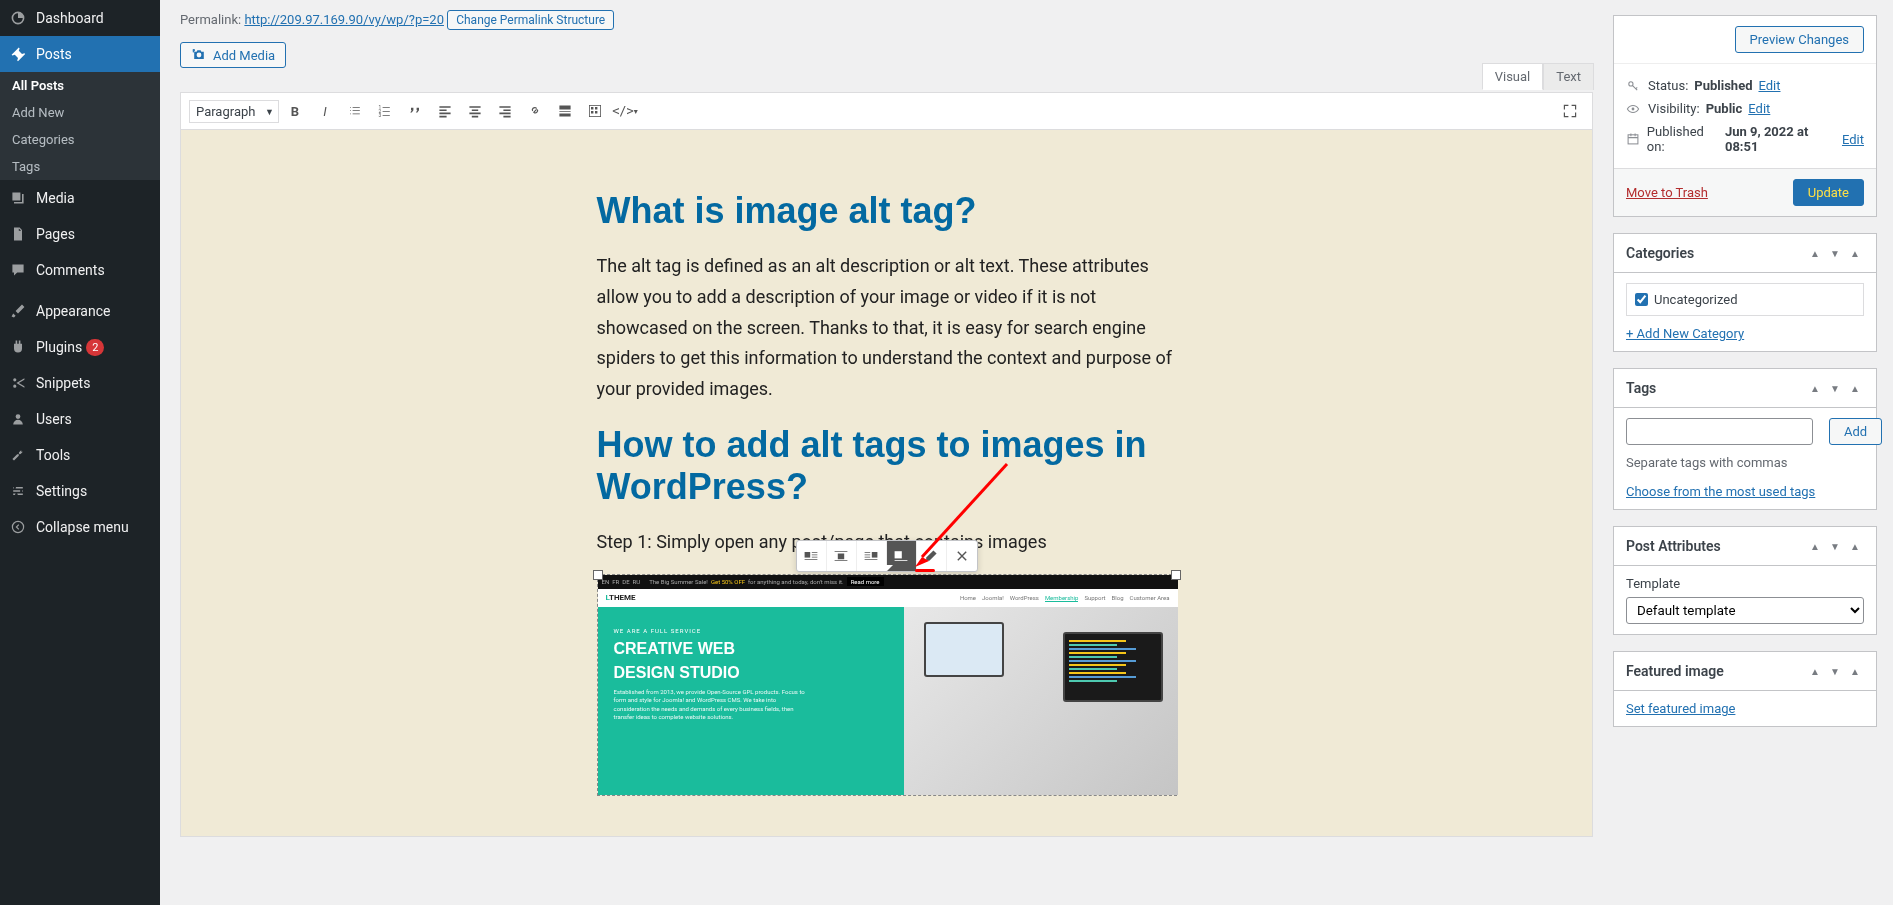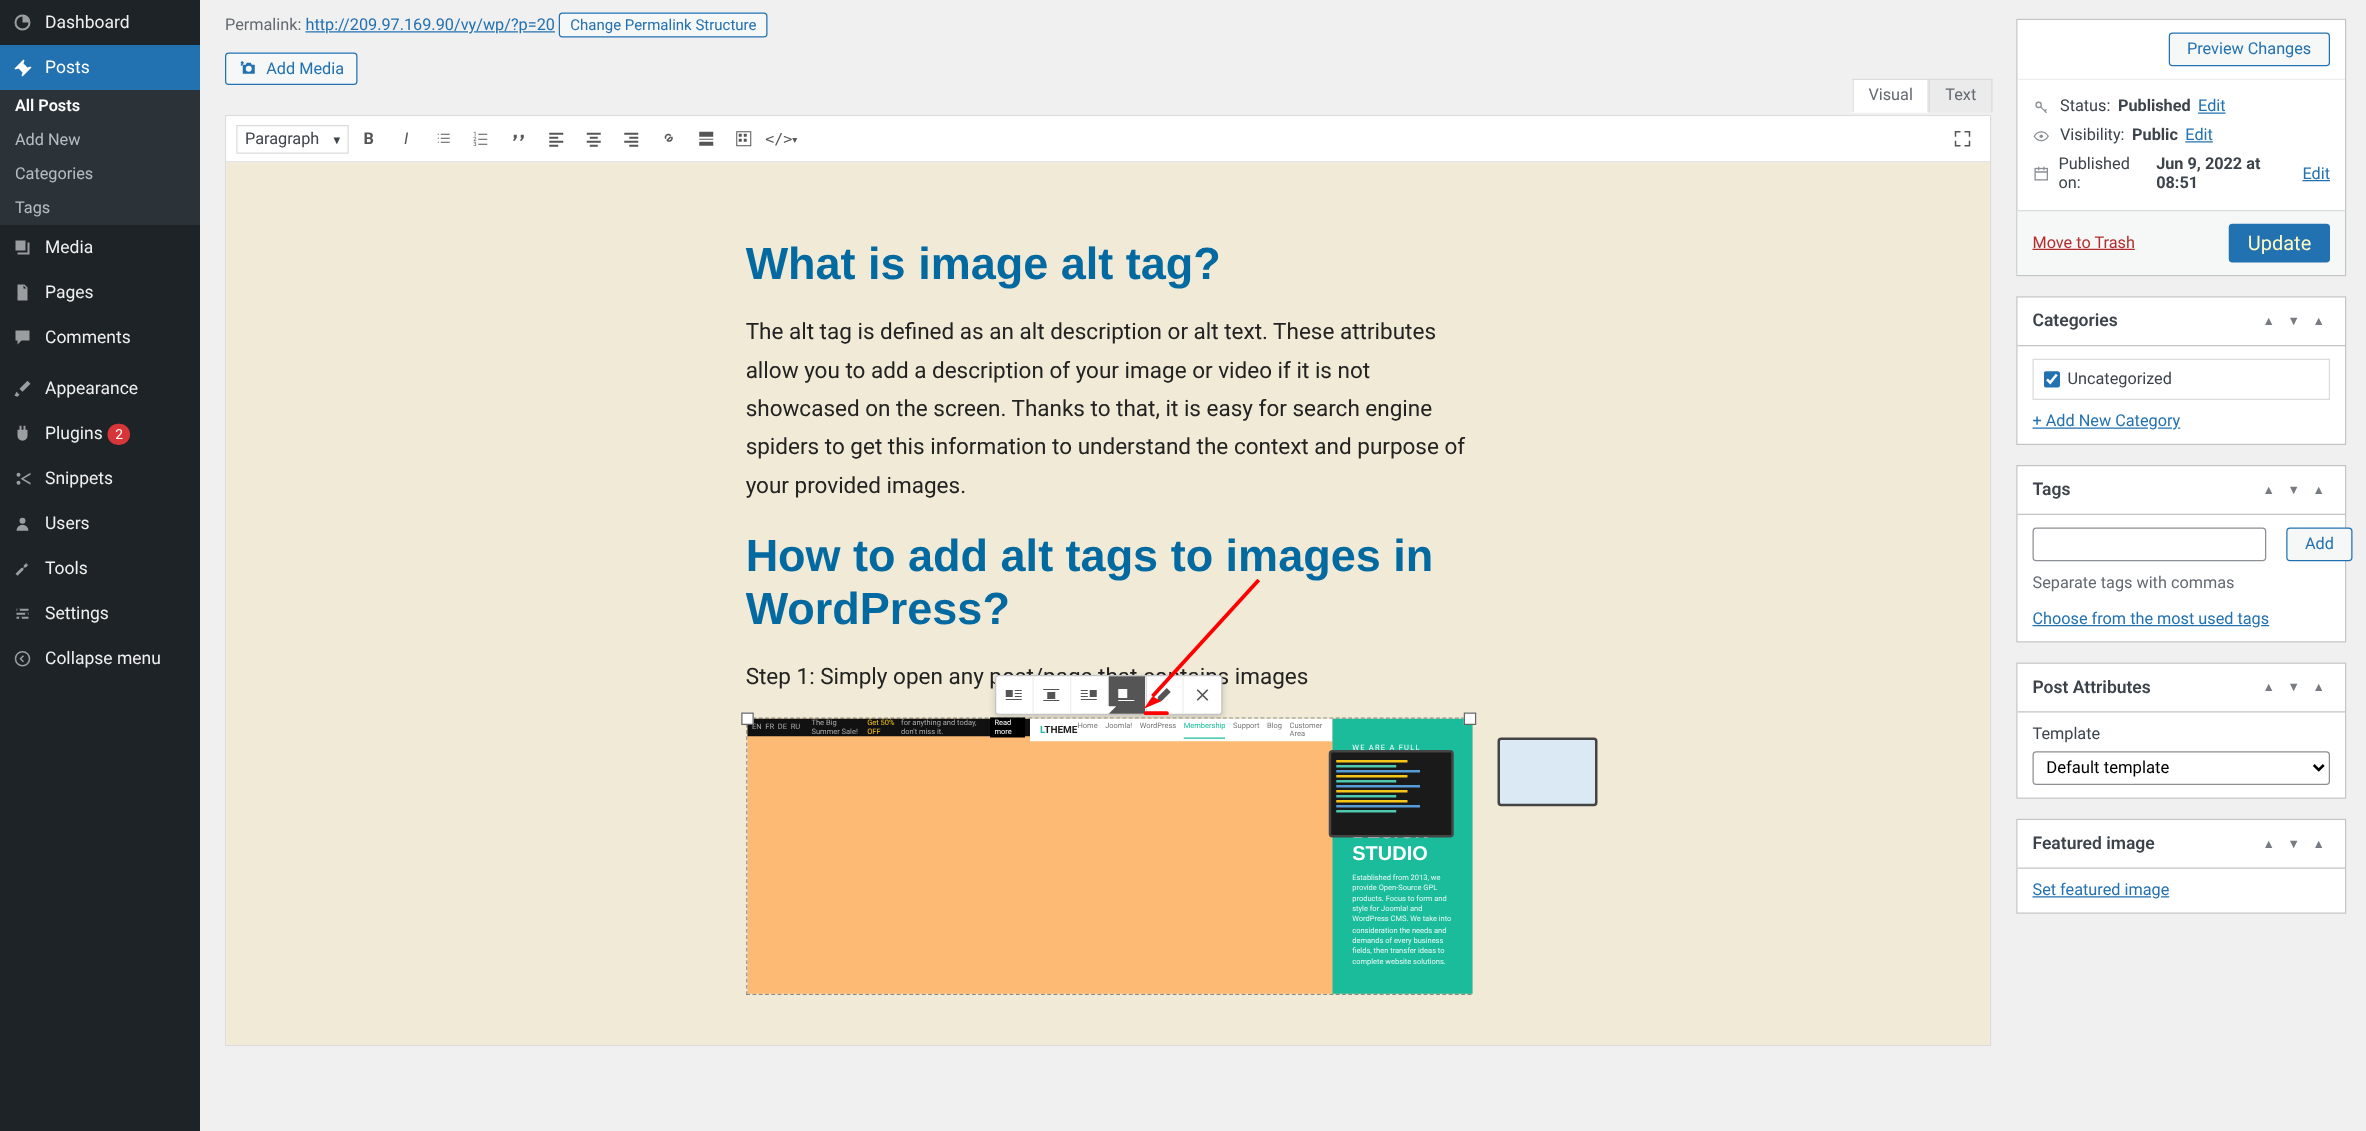--- a/index.html
+++ b/index.html
@@ -41,21 +41,21 @@
 .editor-body { background: #f0ead6; padding: 40px 0; min-height: 600px; position: relative; }
 .content { max-width: 580px; margin: 0 auto; font-family: Georgia, serif; color: #222; }
 .content h2 { font-family: -apple-system, sans-serif; font-weight: 800; font-size: 36px; line-height: 1.15; margin: 20px 0; color: #0369a1; }
 .content p { font-size: 18px; line-height: 1.7; margin-bottom: 16px; }
 
 .img-container { position: relative; display: block; margin-top: 12px; }
 .img-selected { border: 1px dashed #888; position: relative; }
 .resize-handle { position: absolute; width: 10px; height: 10px; background: #fff; border: 1px solid #666; }
 .rh-tl { top: -5px; left: -5px; } .rh-tr { top: -5px; right: -5px; }
 
-.img-mock { width: 580px; height: 220px; background: #fdba74; display: flex; flex-direction: row; }
+.img-mock { width: 580px; height: 220px; background: #c2410c; display: flex; flex-direction: column; }
 .img-topbar { height: 14px; background: #111; display: flex; align-items: center; padding: 0 4px; gap: 3px; }
 .img-topbar span { color: #aaa; font-size: 6px; }
 .img-topbar .yellow { color: #f5c518; }
 .img-topbar .btn-black { background: #000; color: #fff; padding: 1px 4px; font-size: 6px; }
 .img-nav { height: 18px; background: #fff; display: flex; align-items: center; padding: 0 8px; justify-content: space-between; }
 .img-nav .logo { font-size: 8px; font-weight: bold; }
 .img-nav .logo .l { color: #1abc9c; }
 .img-nav .menu { display: flex; gap: 6px; font-size: 6px; color: #777; }
 .img-hero { flex: 1; display: flex; }
 .img-hero-left { flex: 1; background: #1abc9c; padding: 20px 16px; color: #fff; }
@@ -81,21 +81,21 @@
 .arrow-head { fill: #ff0000; }
 .red-under { position: absolute; width: 20px; height: 3px; background: #ff0000; border-radius: 2px; }
 
 
 .rightcol { width: 280px; flex-shrink: 0; padding: 0 16px 0 0; margin-top: 15px; }
 .metabox { background: #fff; border: 1px solid #c3c4c7; margin-bottom: 16px; }
 .metabox-head { padding: 10px 12px; border-bottom: 1px solid #c3c4c7; font-weight: 600; font-size: 14px; display: flex; align-items: center; justify-content: space-between; }
 .metabox-body { padding: 10px 12px; font-size: 13px; }
 .head-ctrls { display: flex; gap: 2px; }
 .head-ctrls span { width: 18px; height: 18px; display: inline-flex; align-items: center; justify-content: center; cursor: pointer; color: #787c82; font-size: 10px; }
-.btn-primary { background: #2271b1; border: 1px solid #2271b1; color: #fef9c3; padding: 5px 14px; border-radius: 3px; font-size: 16px; cursor: pointer; }
+.btn-primary { background: #2271b1; border: 1px solid #2271b1; color: #fde047; padding: 5px 14px; border-radius: 3px; font-size: 13px; cursor: pointer; }
 .btn-secondary { background: #f6f7f7; border: 1px solid #2271b1; color: #2271b1; padding: 5px 14px; border-radius: 3px; font-size: 13px; cursor: pointer; }
 .link { color: #2271b1; text-decoration: underline; cursor: pointer; }
 .link-red { color: #b32d2e; text-decoration: underline; cursor: pointer; }
 .pub-row { display: flex; align-items: center; gap: 6px; padding: 4px 0; }
 .pub-row .icon { width: 16px; color: #8c8f94; }
 .cat-tabs { display: flex; border-bottom: 1px solid #dcdcde; margin: -10px -12px 10px; }
 .cat-tab { padding: 8px 10px; font-size: 12px; color: #2271b1; cursor: pointer; border: 1px solid transparent; }
 .cat-tab.active { background: #fff; border: 1px solid #dcdcde; border-bottom-color: #fff; margin-bottom: -1px; color: #3c434a; }
 .cat-box { border: 1px solid #dcdcde; padding: 8px; margin-bottom: 10px; }
 .cat-item { display: flex; align-items: center; gap: 6px; }

